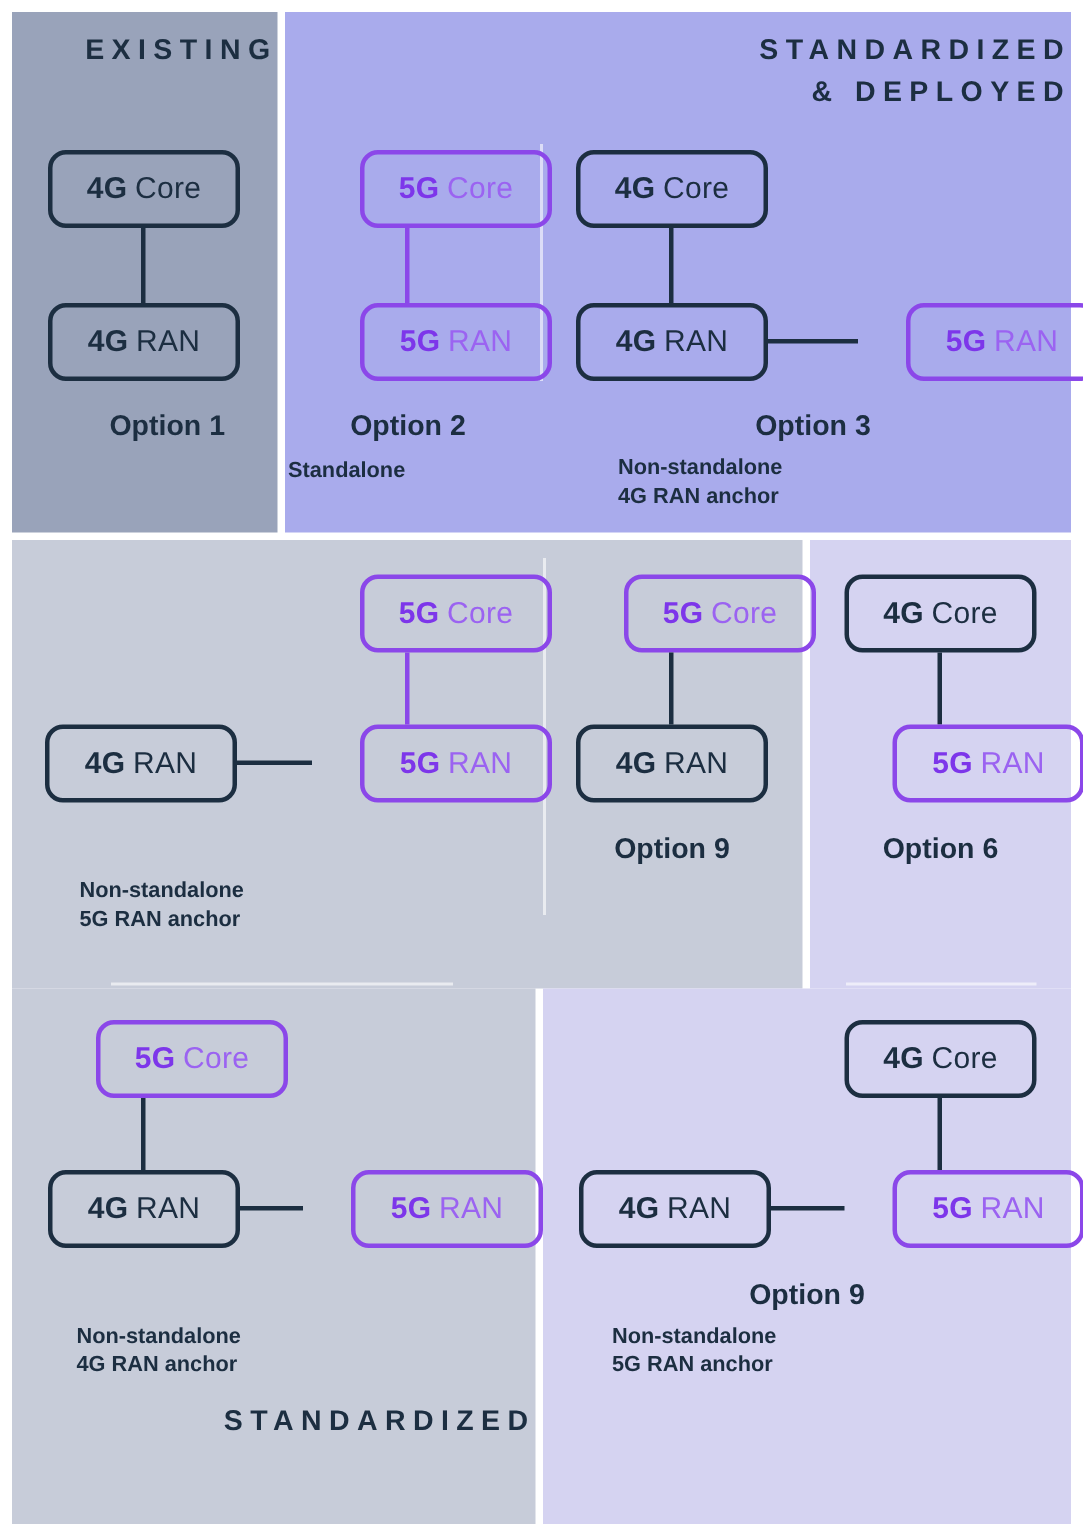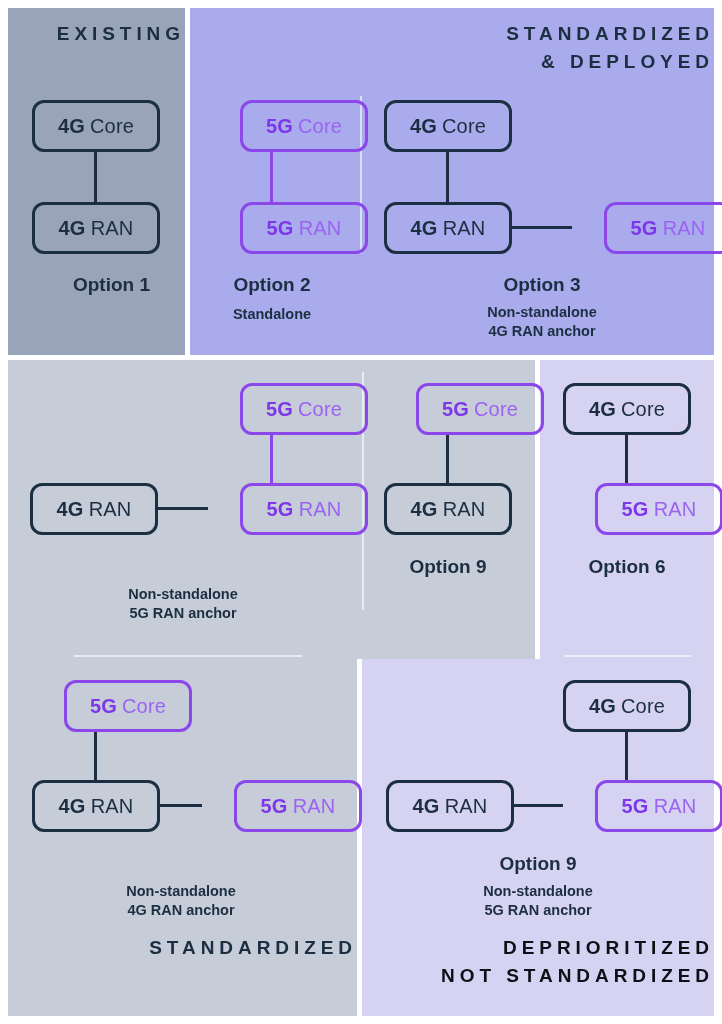--- a/index.html
+++ b/index.html
@@ -35,21 +35,21 @@
     position:absolute;text-align:right;font-weight:800;font-size:19px;
     letter-spacing:0.26em;text-indent:0.26em;color:#1c2e41;line-height:28px;
   }
   .sectitle.dark{color:#0d1117;}
 
   .optlabel{
     position:absolute;text-align:center;font-weight:700;font-size:19px;
     color:#1c2e41;
   }
   .note{
-    position:absolute;text-align:center;font-weight:700;font-size:14.5px;
+    position:absolute;font-weight:700;font-size:14.5px;
     color:#1c2e41;
   }
 </style>
 </head>
 <body>
 
 <div id="canvas">
 
   <div class="panel p-slate" style="left:8px;top:8px;width:177px;height:347px;"></div>
   <div class="panel p-peri" style="left:190px;top:8px;width:524px;height:347px;"></div>
@@ -65,24 +65,20 @@
 
   <div class="sectitle" style="left:8px;top:20px;width:177px;">
     <div>EXISTING</div>
   </div>
   <div class="sectitle" style="left:190px;top:20px;width:524px;">
     <div>STANDARDIZED</div>
     <div>&amp; DEPLOYED</div>
   </div>
   <div class="sectitle" style="left:8px;top:934px;width:349px;">
     <div>STANDARDIZED</div>
-  </div>
-  <div class="sectitle dark" style="left:362px;top:934px;width:352px;">
-    <div>DEPRIORITIZED</div>
-    <div>NOT STANDARDIZED</div>
   </div>
 
   <div class="box b4" style="left:32px;top:100px;">
     <span class="bstrong">4G</span>
     <span class="bword">Core</span>
   </div>
   <div class="vline" style="left:94px;top:152px;height:50px;"></div>
   <div class="box b4" style="left:32px;top:202px;">
     <span class="bstrong">4G</span>
     <span class="bword">RAN</span>

